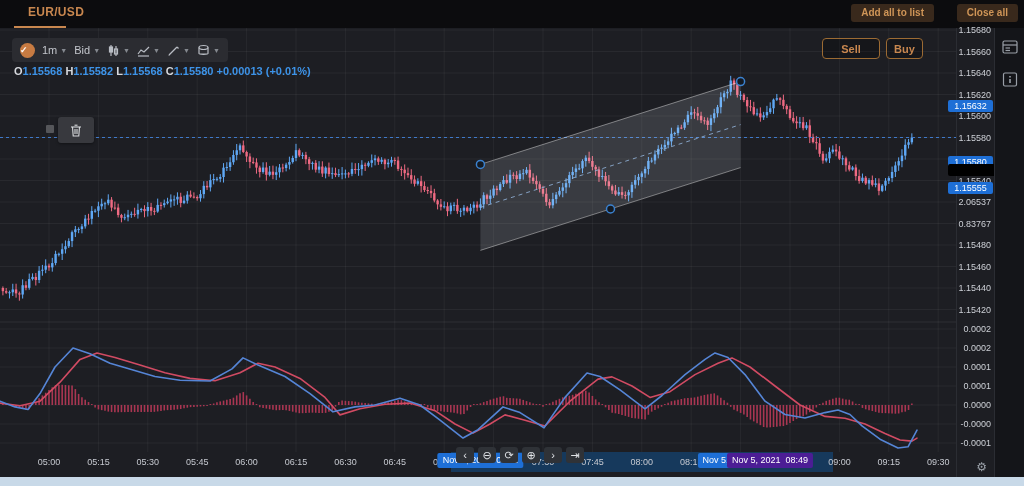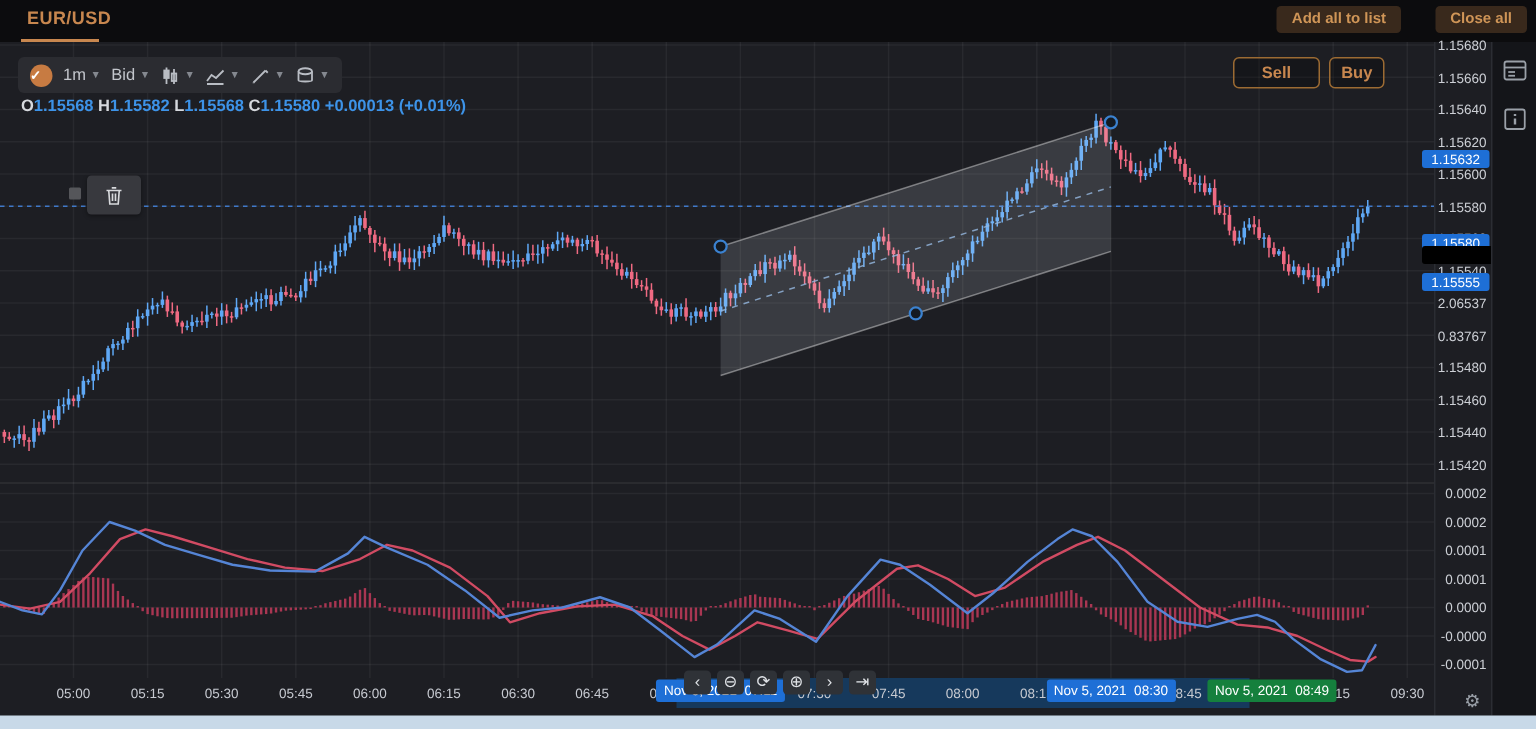--- a/index.html
+++ b/index.html
@@ -1,20 +1,20 @@
 <!DOCTYPE html>
 <html><head>
 <meta charset="utf-8">
 <style>
   html,body{margin:0;padding:0;background:#0b0b0d;font-family:"Liberation Sans",sans-serif;}
   #app{position:relative;width:1024px;height:486px;overflow:hidden;background:#1d1e23;}
   .abs{position:absolute;}
   
   #topbar{left:0;top:0;width:1024px;height:28px;background:#0c0c0e;}
-  #pair-tab{left:18px;top:5px;color:#c8874f;font-size:12px;font-weight:bold;letter-spacing:.3px;}
+  #pair-tab{left:28px;top:5px;color:#c8874f;font-size:12px;font-weight:bold;letter-spacing:.3px;}
   #tab-underline{left:14px;top:26px;width:52px;height:2px;background:#c8874f;}
   .top-btn{top:4px;height:18px;background:#39291c;color:#cf9557;font-size:10px;font-weight:bold;
     border:none;border-radius:3px;padding:0 10px;line-height:18px;cursor:pointer;}
   
   #chart{left:0;top:28px;width:956px;height:449px;background:#1d1e23;}
   #chart-svg{left:0;top:0;}
   
   #toolbar{left:12px;top:10px;height:24px;background:#2b2c31;border-radius:4px;display:flex;
     align-items:center;padding:0 8px;gap:7px;color:#c3c6cc;font-size:11px;}
   .tb-item{display:flex;align-items:center;gap:3px;cursor:pointer;}
@@ -1045,21 +1045,21 @@
         <div class="time-tick abs" style="left: 592.394px;">07:45</div>
         <div class="time-tick abs" style="left: 641.793px;">08:00</div>
         <div class="time-tick abs" style="left: 691.193px;">08:15</div>
         <div class="time-tick abs" style="left: 740.592px;">08:30</div>
         <div class="time-tick abs" style="left: 789.992px;">08:45</div>
         <div class="time-tick abs" style="left: 839.391px;">09:00</div>
         <div class="time-tick abs" style="left: 888.791px;">09:15</div>
         <div class="time-tick abs" style="left: 938.191px;">09:30</div>
         <div class="time-badge abs" style="left: 480.422px; background: rgb(30, 111, 214);">Nov 5, 2021  07:11</div>
         <div class="time-badge abs" style="left: 740.592px; background: rgb(30, 111, 214);">Nov 5, 2021  08:30</div>
-        <div class="time-badge abs" style="left: 848px; background: #15803d;">Nov 5, 2021  08:49</div>
+        <div class="time-badge abs" style="left: 770px; background: #4c1d95;">Nov 5, 2021  08:49</div>
       </div>
 
     <div id="nav" class="abs">
         <button class="nav-btn">‹</button>
         <button class="nav-btn">⊖</button>
         <button class="nav-btn">⟳</button>
         <button class="nav-btn">⊕</button>
         <button class="nav-btn">›</button>
         <button class="nav-btn">⇥</button>
       </div>

